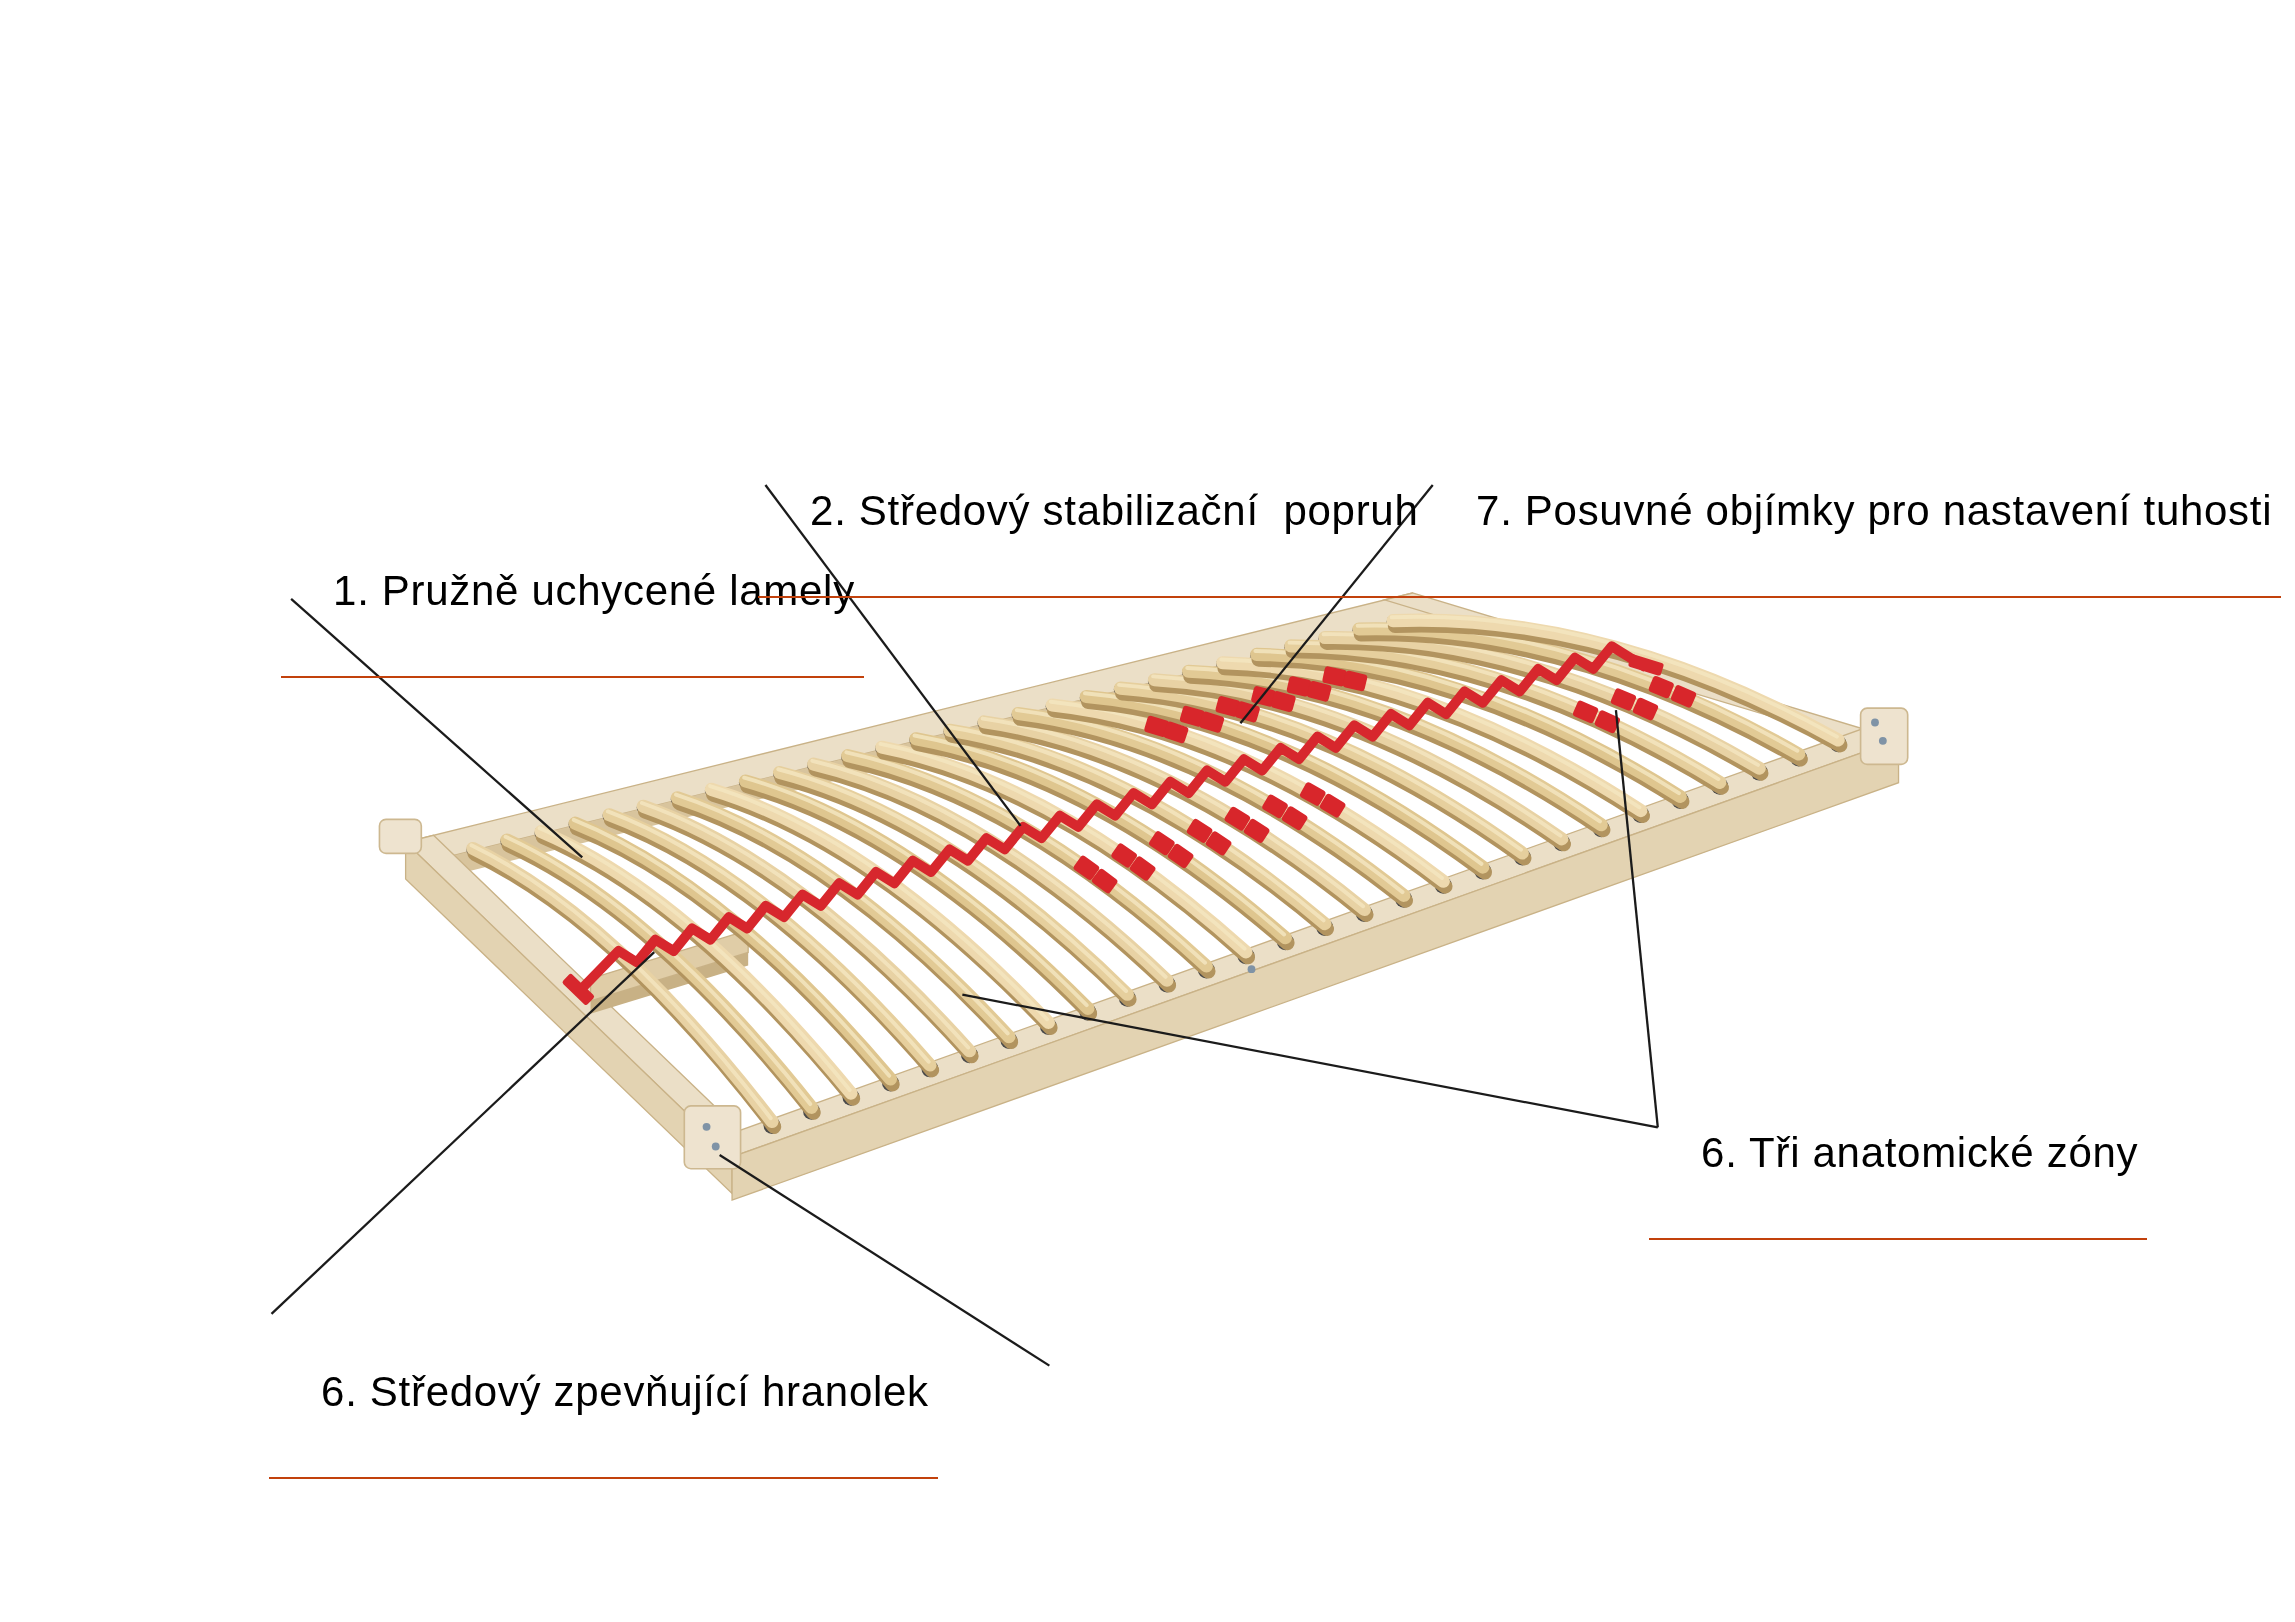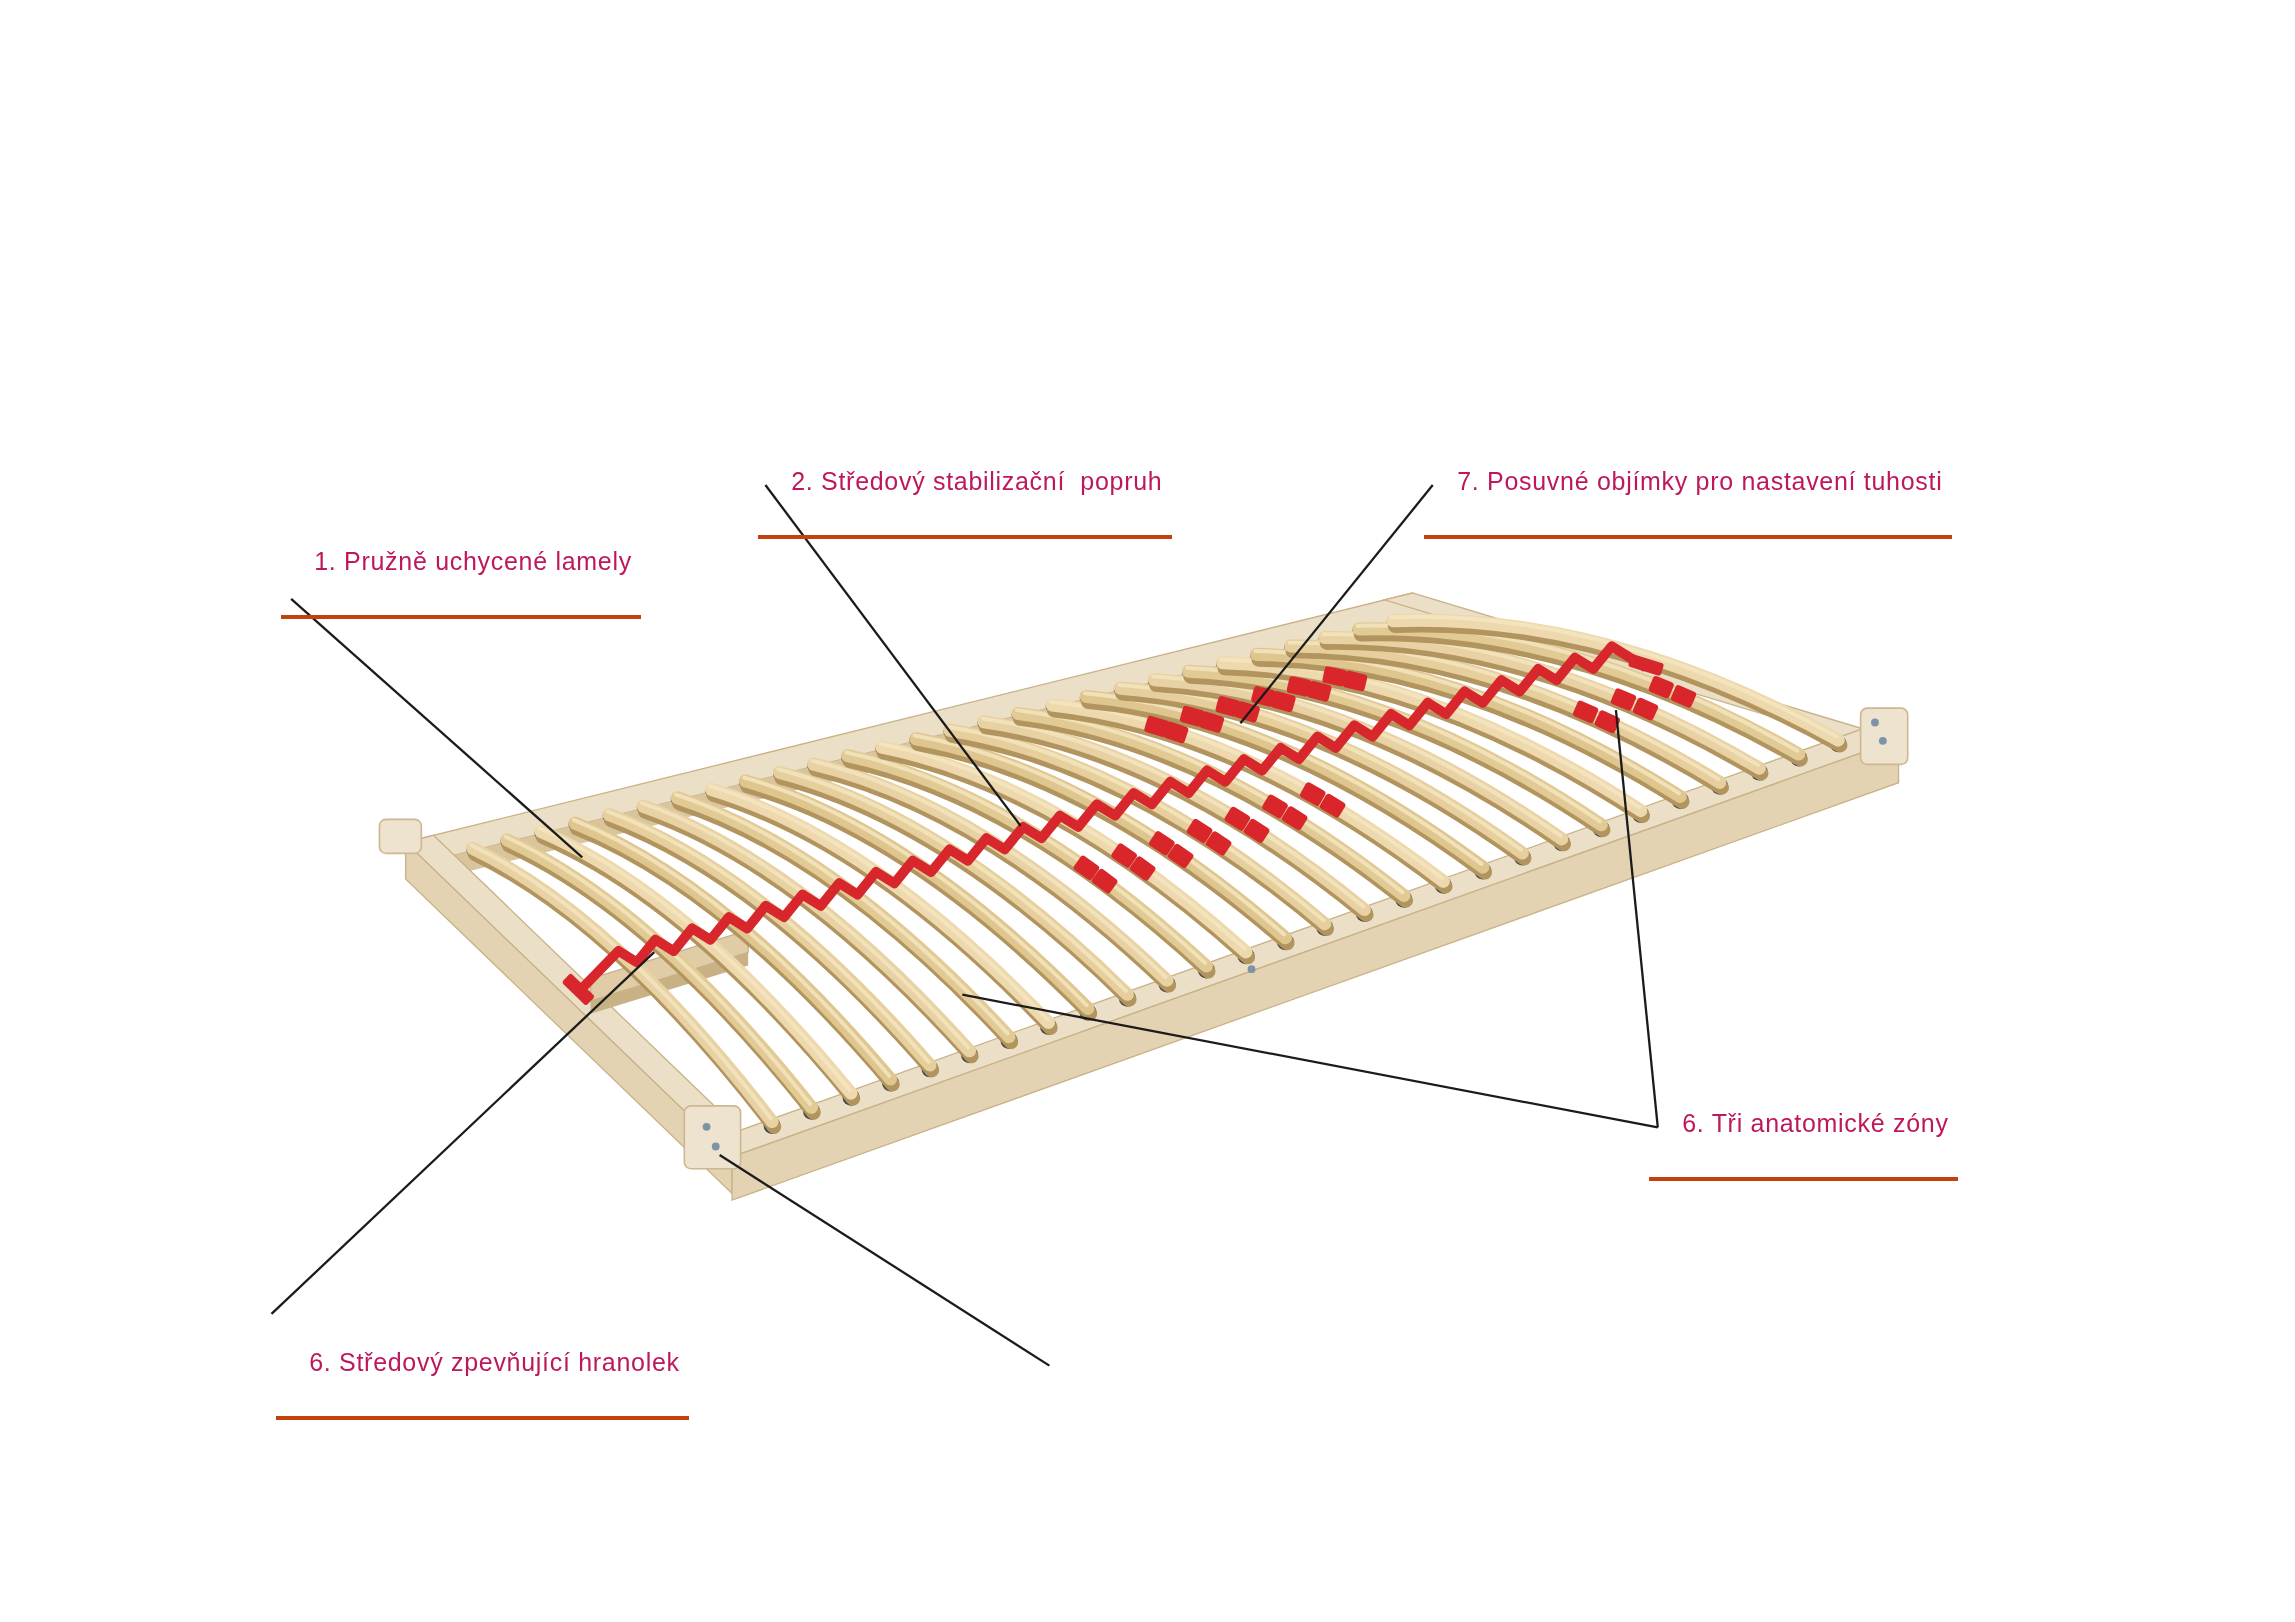--- a/index.html
+++ b/index.html
@@ -6,36 +6,36 @@
   .stage{
     position:relative;
     width:2295px;height:1623px;
     background:#ffffff;
     overflow:hidden;
     font-family:"Liberation Sans","DejaVu Sans",sans-serif;
   }
   #bed-svg{position:absolute;left:0;top:0;width:2295px;height:1623px;display:block;}
   .label{
     position:absolute;
-    font-size:25px;
+    font-size:42px;
     line-height:1.2;
     font-weight:500;
     letter-spacing:0.7px;
-    color:#be185d;
-    border-bottom:4px solid #c2410c;
+    color:#000000;
+    border-bottom:2px solid #c2410c;
     padding:0 9.2px 9.2px 2.6px;
     white-space:pre;
   }
   .label-text{white-space:pre;}
   #label-1{left:281px;top:516px;}
   #label-2{left:758px;top:436px;}
   #label-3{left:1424px;top:436px;}
   #label-4{left:1649px;top:1078px;}
   #label-5{left:1040px;top:1317px;}
-  #label-6{left:276px;top:1317px;}
+  #label-6{left:269px;top:1317px;}
 </style>
 </head>
 <body>
 
 <div class="stage">
 
   <svg id="bed-svg" viewBox="0 0 3508 2480" xmlns="http://www.w3.org/2000/svg">
       <g>
         <polygon points="620.0,1287.0 2159.0,906.0 2190.7,936.5 651.7,1317.5" fill="#ebdfc7" stroke="#c9b287" stroke-width="2"></polygon>
         <polygon points="651.7,1317.5 2190.7,936.5 2190.7,966.5 651.7,1347.5" fill="#d8c49d" stroke="none" stroke-width="0"></polygon>

